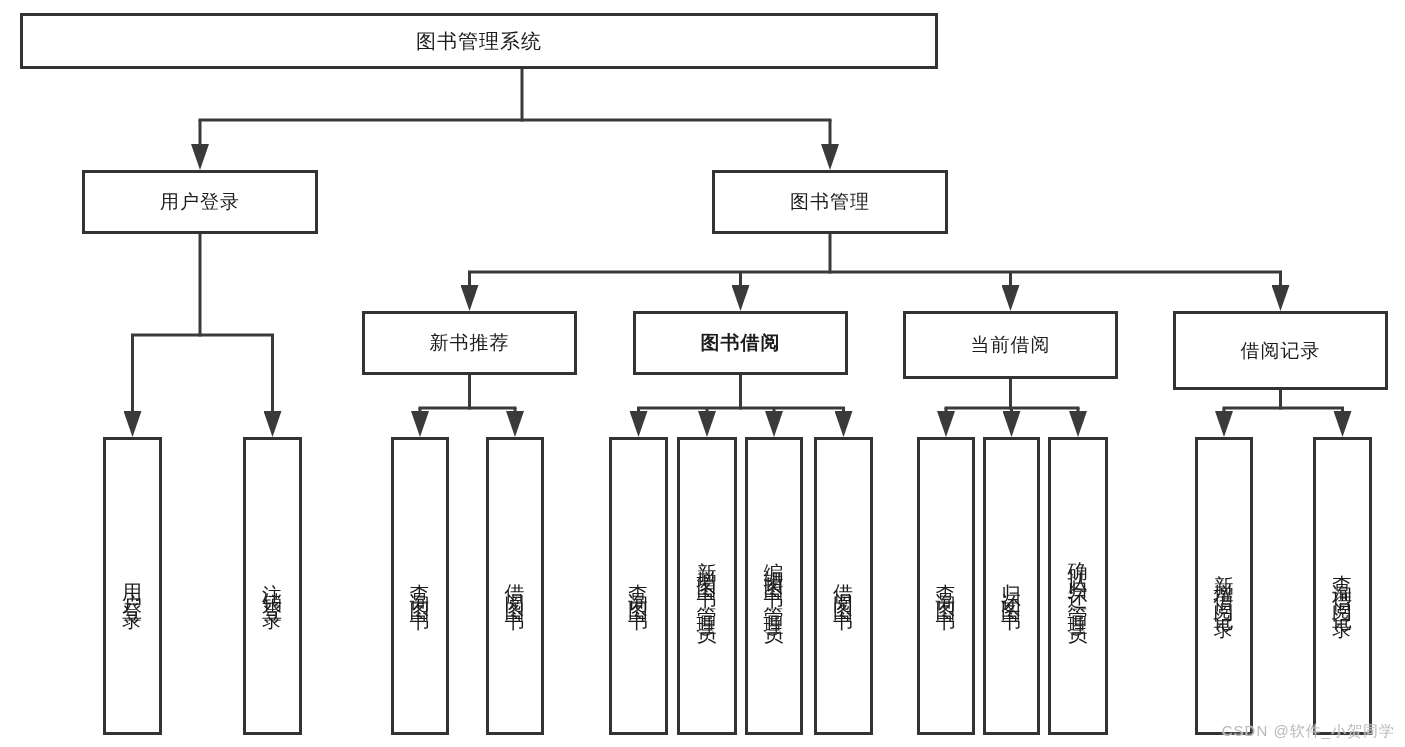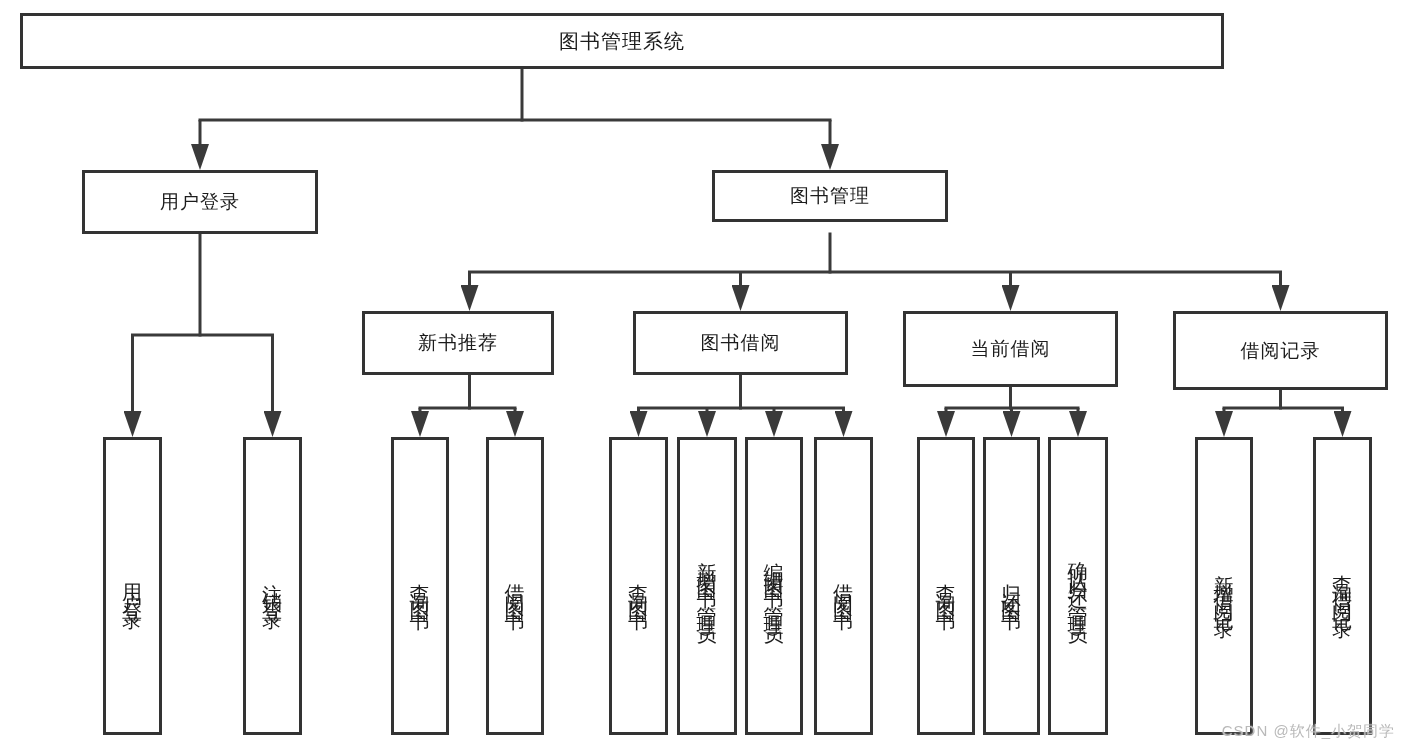--- a/index.html
+++ b/index.html
@@ -96,28 +96,28 @@
     <line x1="946" y1="408" x2="946" y2="431" marker-end="url(#ah)"></line>
     <line x1="1011.5" y1="408" x2="1011.5" y2="431" marker-end="url(#ah)"></line>
     <line x1="1078" y1="408" x2="1078" y2="431" marker-end="url(#ah)"></line>
 
     <line class="bus" x1="1280.5" y1="375" x2="1280.5" y2="408"></line>
     <line class="bus" x1="1224" y1="408" x2="1342.5" y2="408"></line>
     <line x1="1224" y1="408" x2="1224" y2="431" marker-end="url(#ah)"></line>
     <line x1="1342.5" y1="408" x2="1342.5" y2="431" marker-end="url(#ah)"></line>
   </svg>
 
-  <div class="box h root" style="left:20px; top:13px; width:1204px; height:56px;">图书管理系统</div>
+  <div class="box h root" style="left:20px; top:13px; width:918px; height:56px;">图书管理系统</div>
 
   <div class="box h" style="left:82px; top:170px; width:236px; height:64px;">用户登录</div>
-  <div class="box h" style="left:712px; top:170px; width:236px; height:52px;">图书管理</div>
+  <div class="box h" style="left:712px; top:170px; width:236px; height:64px;">图书管理</div>
 
-  <div class="box h" style="left:362px; top:311px; width:192px; height:64px;">新书推荐</div>
-  <div class="box h" style="left:633px; top:311px; width:215px; height:64px;">图书借阅</div>
-  <div class="box h" style="left:903px; top:311px; width:215px; height:76px;">当前借阅</div>
+  <div class="box h" style="left:362px; top:311px; width:215px; height:64px;">新书推荐</div>
+  <div class="box h" style="left:633px; top:311px; width:215px; height:64px;font-weight:bold;">图书借阅</div>
+  <div class="box h" style="left:903px; top:311px; width:215px; height:68px;">当前借阅</div>
   <div class="box h" style="left:1173px; top:311px; width:215px; height:79px;">借阅记录</div>
 
   <div class="box v" style="left:103px; top:437px; width:59px; height:298px;">用户登录</div>
   <div class="box v" style="left:243px; top:437px; width:59px; height:298px;">注销登录</div>
 
   <div class="box v" style="left:391px; top:437px; width:58px; height:298px;">查询图书</div>
   <div class="box v" style="left:486px; top:437px; width:58px; height:298px;">借阅图书</div>
 
   <div class="box v" style="left:609px; top:437px; width:59px; height:298px;">查询图书</div>
   <div class="box v" style="left:677px; top:437px; width:60px; height:298px;">新增图书（管理员）</div>

